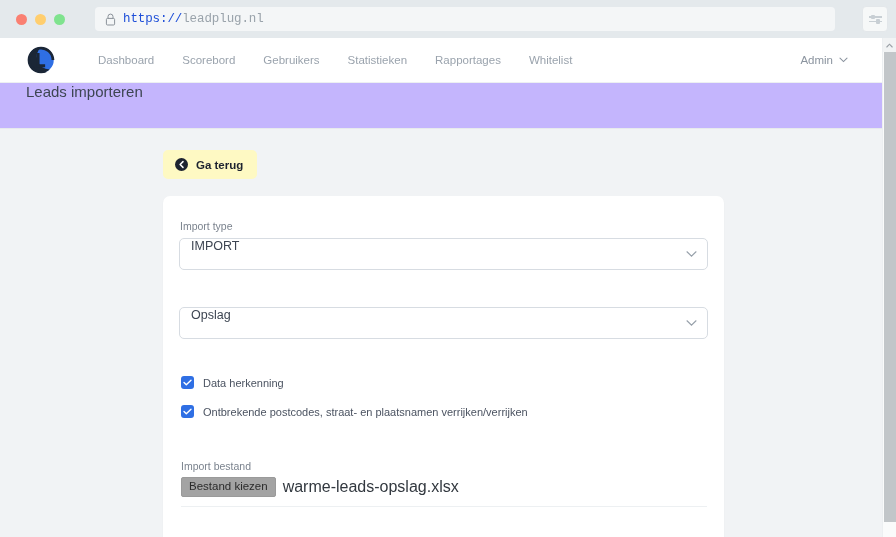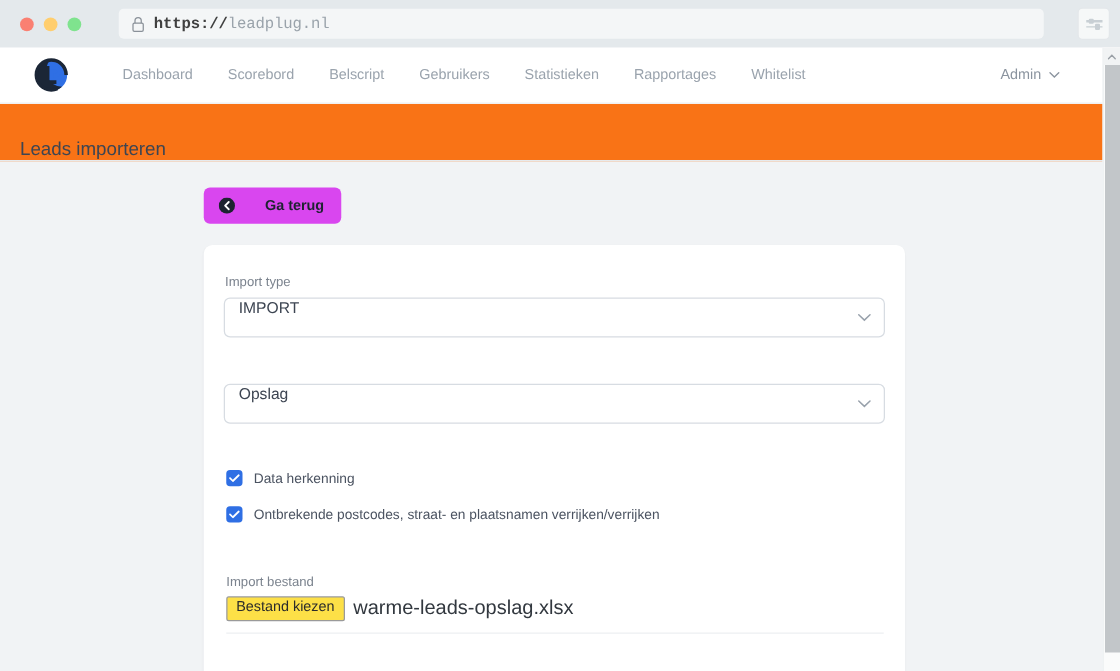--- a/index.html
+++ b/index.html
@@ -54,21 +54,21 @@
     gap: 7px;
     max-width: 740px;
   }
   .lock-icon { display: block; flex: none; }
   .url-text {
     font-family: "Liberation Mono", monospace;
     font-size: 12.5px;
     letter-spacing: -0.1px;
     white-space: nowrap;
   }
-  .url-scheme { color: #404040; font-weight: 700; }
+  .url-scheme { color: #1d4ed8; font-weight: 400; }
   .url-host { color: #9aa3ab; }
 
   .chrome-menu-btn {
     width: 26px;
     height: 26px;
     background: #f6f8f8;
     border: 1px solid #e3e7ea;
     border-radius: 4px;
     display: flex;
     flex-direction: column;
@@ -147,39 +147,39 @@
     gap: 6px;
     font-size: 11.5px;
     color: #8b949f;
     padding-right: 26px;
   }
   .caret { display: block; }
 
   
   .page-header {
     height: 46px;
-    background: #f97316;
-    display: flex;
-    align-items: flex-end;
-    padding-left: 16px;
+    background: #c4b5fd;
+    display: flex;
+    align-items: flex-start;
+    padding-left: 26px;
     border-bottom: 1px solid #e7eaed;
   }
   .page-title { font-size: 15px; color: #3d4552; font-weight: 400; }
 
   
   .content {
     position: relative;
     padding-top: 21px;
   }
   .back-btn {
     margin-left: 163px;
     display: inline-flex;
     align-items: center;
-    gap: 24px;
-    background: #d946ef;
+    gap: 8px;
+    background: #fef9c3;
     border: none;
     border-radius: 5px;
     padding: 8px 14px 8px 12px;
     font-size: 11.5px;
     font-weight: 700;
     color: #1d2330;
     font-family: "Liberation Sans", sans-serif;
   }
   .back-icon { display: block; flex: none; }
 
@@ -257,21 +257,21 @@
     display: flex;
     align-items: center;
     gap: 7px;
     border-bottom: 1px solid #edf0f2;
     padding-bottom: 9px;
     margin-right: 1px;
   }
   .file-choose-btn {
     font-size: 11.5px;
     color: #2b2b2b;
-    background: #fde047;
+    background: #a3a3a3;
     border: 1px solid #9a9a9a;
     border-radius: 2px;
     padding: 1px 7px 2px 7px;
     font-family: "Liberation Sans", sans-serif;
     line-height: 15px;
   }
   .file-name { font-size: 16px; color: #32383f; }
 
   .submit-row {
     display: flex;
@@ -339,21 +339,20 @@
           <path d="M20 3a17 17 0 0 0 0 34 17 17 0 0 0 11.5-4.5A17 17 0 0 1 20 3z" fill="#1b2636"></path>
           <path d="M20 2.2C10.2 2.2 2.2 10.2 2.2 20S10.2 37.8 20 37.8c2.6 0 5-.55 7.2-1.55l-1.6-3.5A14 14 0 1 1 34 20h3.8C37.8 10.2 29.8 2.2 20 2.2z" fill="#1b2636"></path>
           <path d="M14.2 10.5h3.9v15.1h7.4v3.9h-11.3z" fill="#1b2636"></path>
           <path d="M18.6 10.5h5.6a6 6 0 0 1 0 12h-2v-3.8h2a2.2 2.2 0 0 0 0-4.4h-5.6z" fill="#2f6fe4"></path>
         </svg>
       </div>
 
       <div class="nav-links">
         <span class="nav-link">Dashboard</span>
         <span class="nav-link">Scorebord</span>
-        <span class="nav-link">Belscript</span>
         <span class="nav-link">Gebruikers</span>
         <span class="nav-link">Statistieken</span>
         <span class="nav-link">Rapportages</span>
         <span class="nav-link">Whitelist</span>
       </div>
 
       <div class="nav-right">
         <span>Admin</span>
         <svg class="caret" width="9" height="6" viewBox="0 0 9 6">
           <path d="M1 1.2L4.5 4.6 8 1.2" fill="none" stroke="#8b949f" stroke-width="1.1" stroke-linecap="round"></path>

